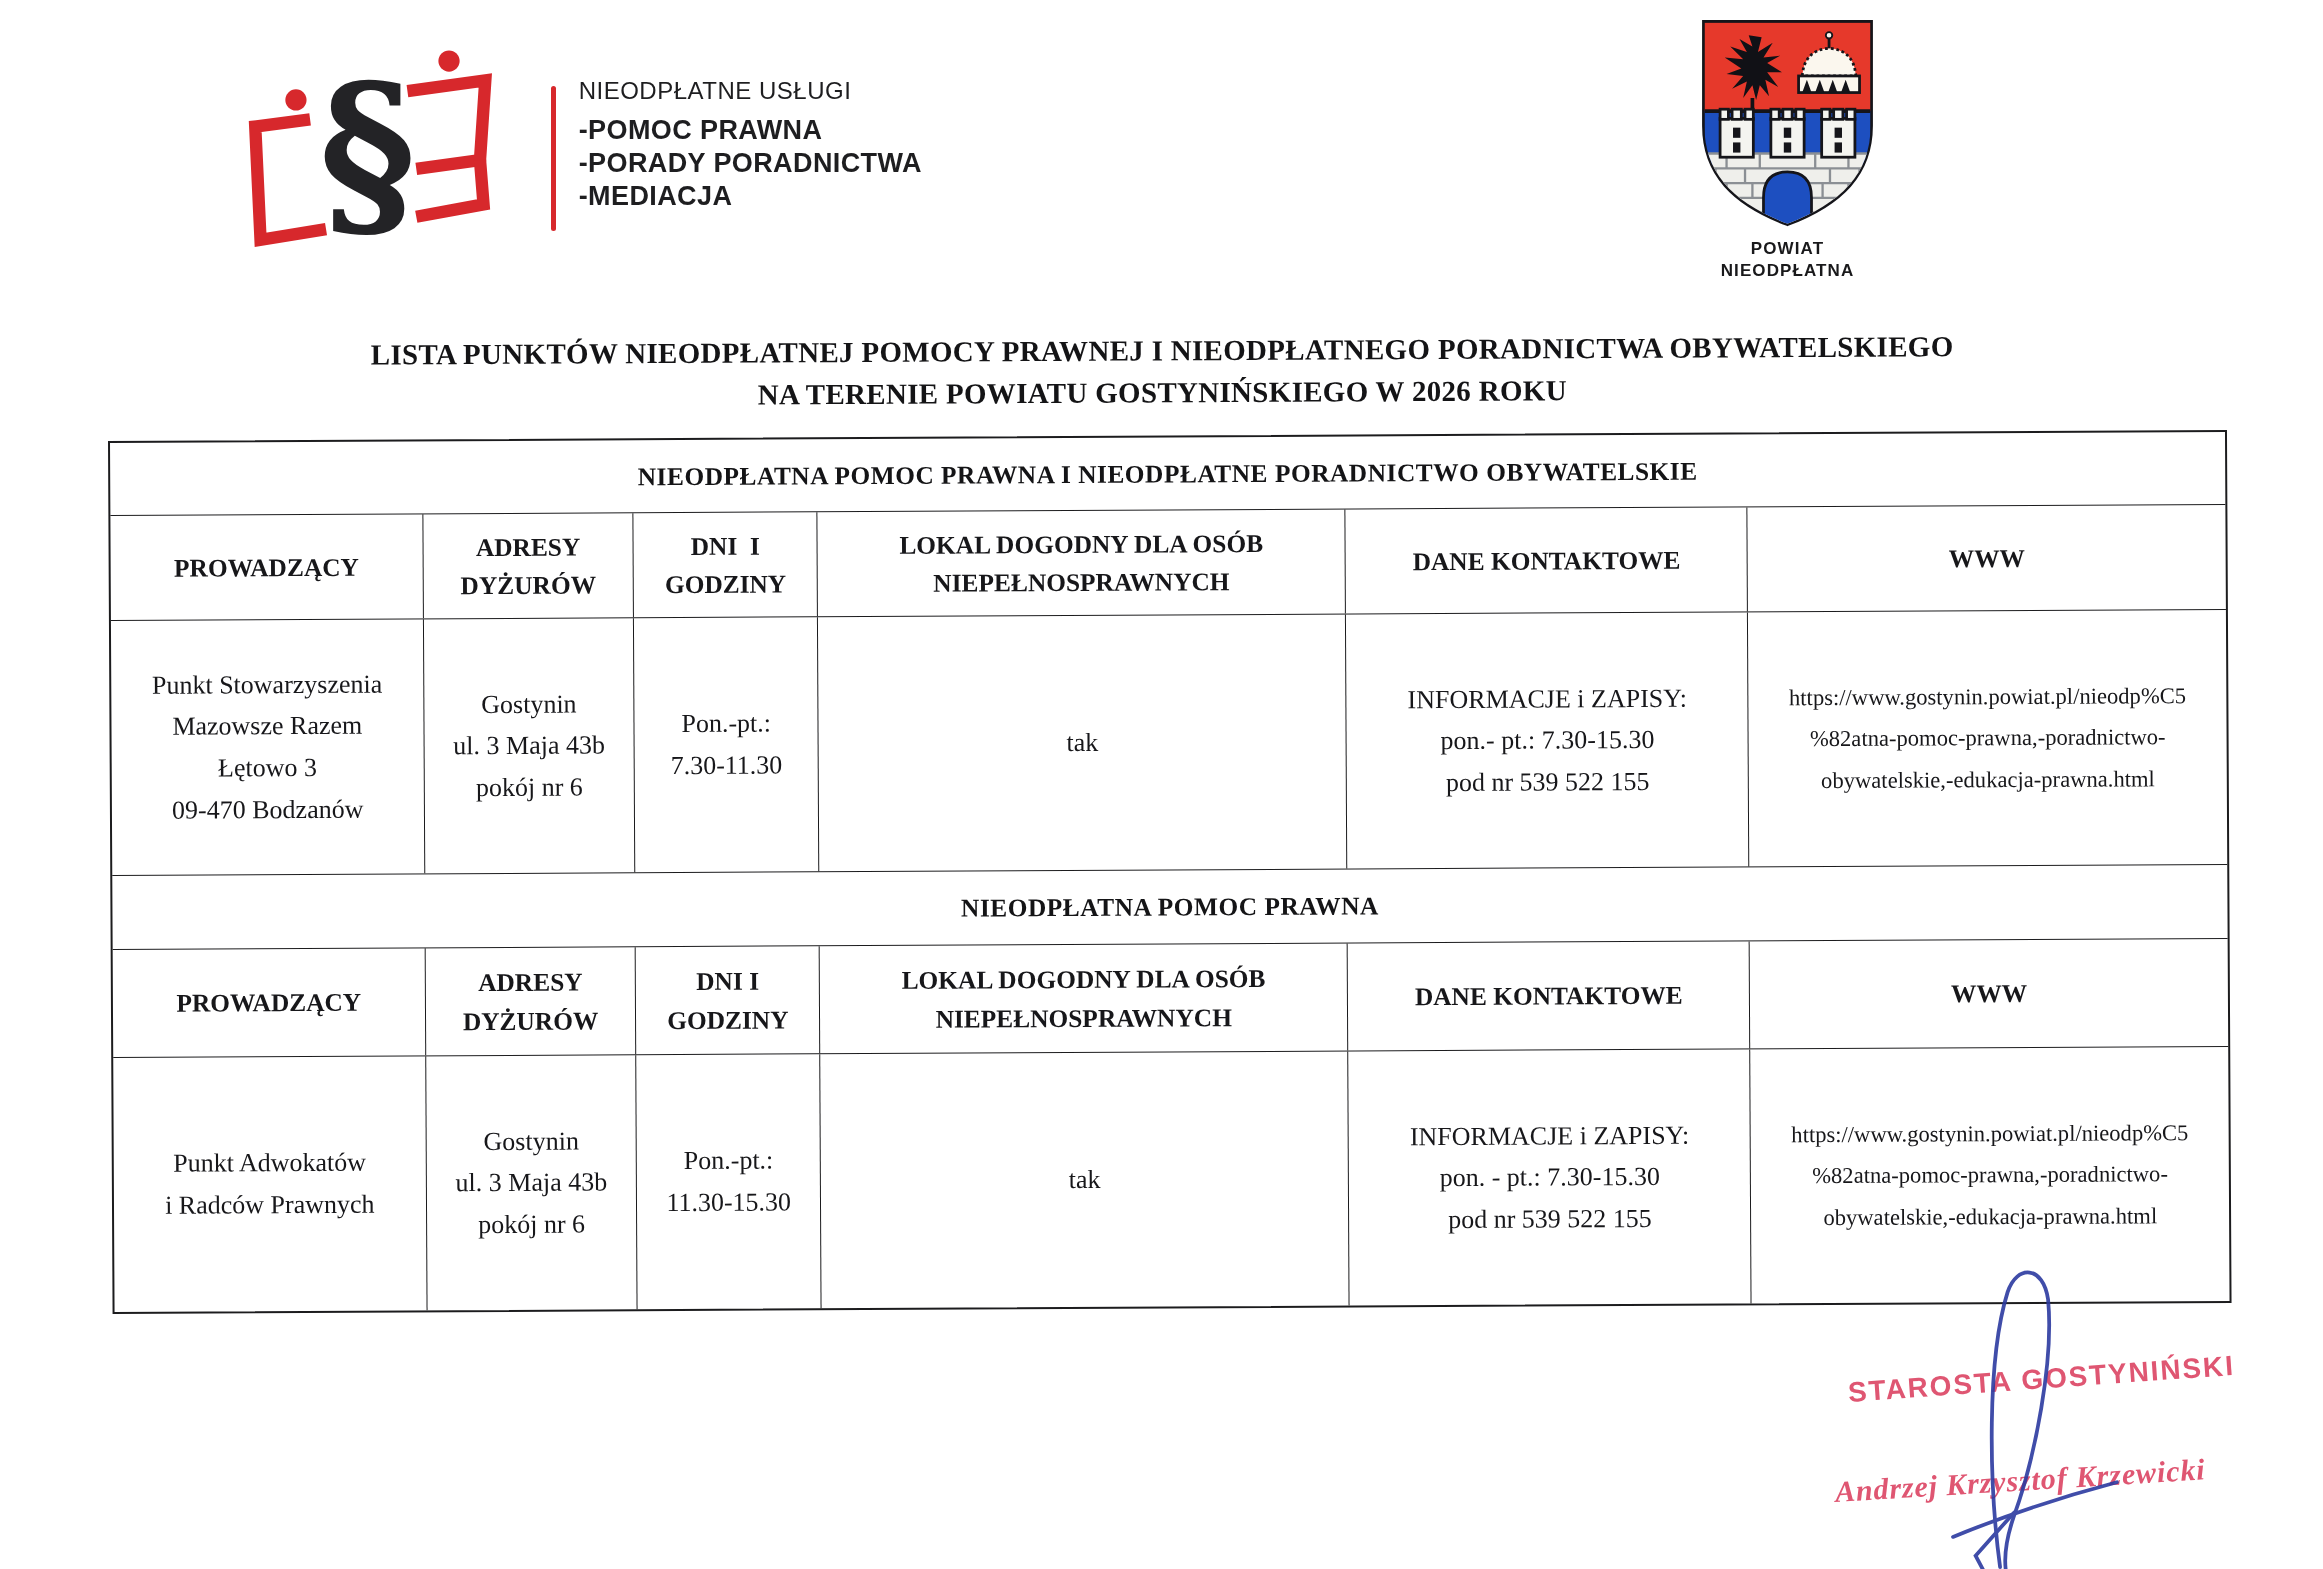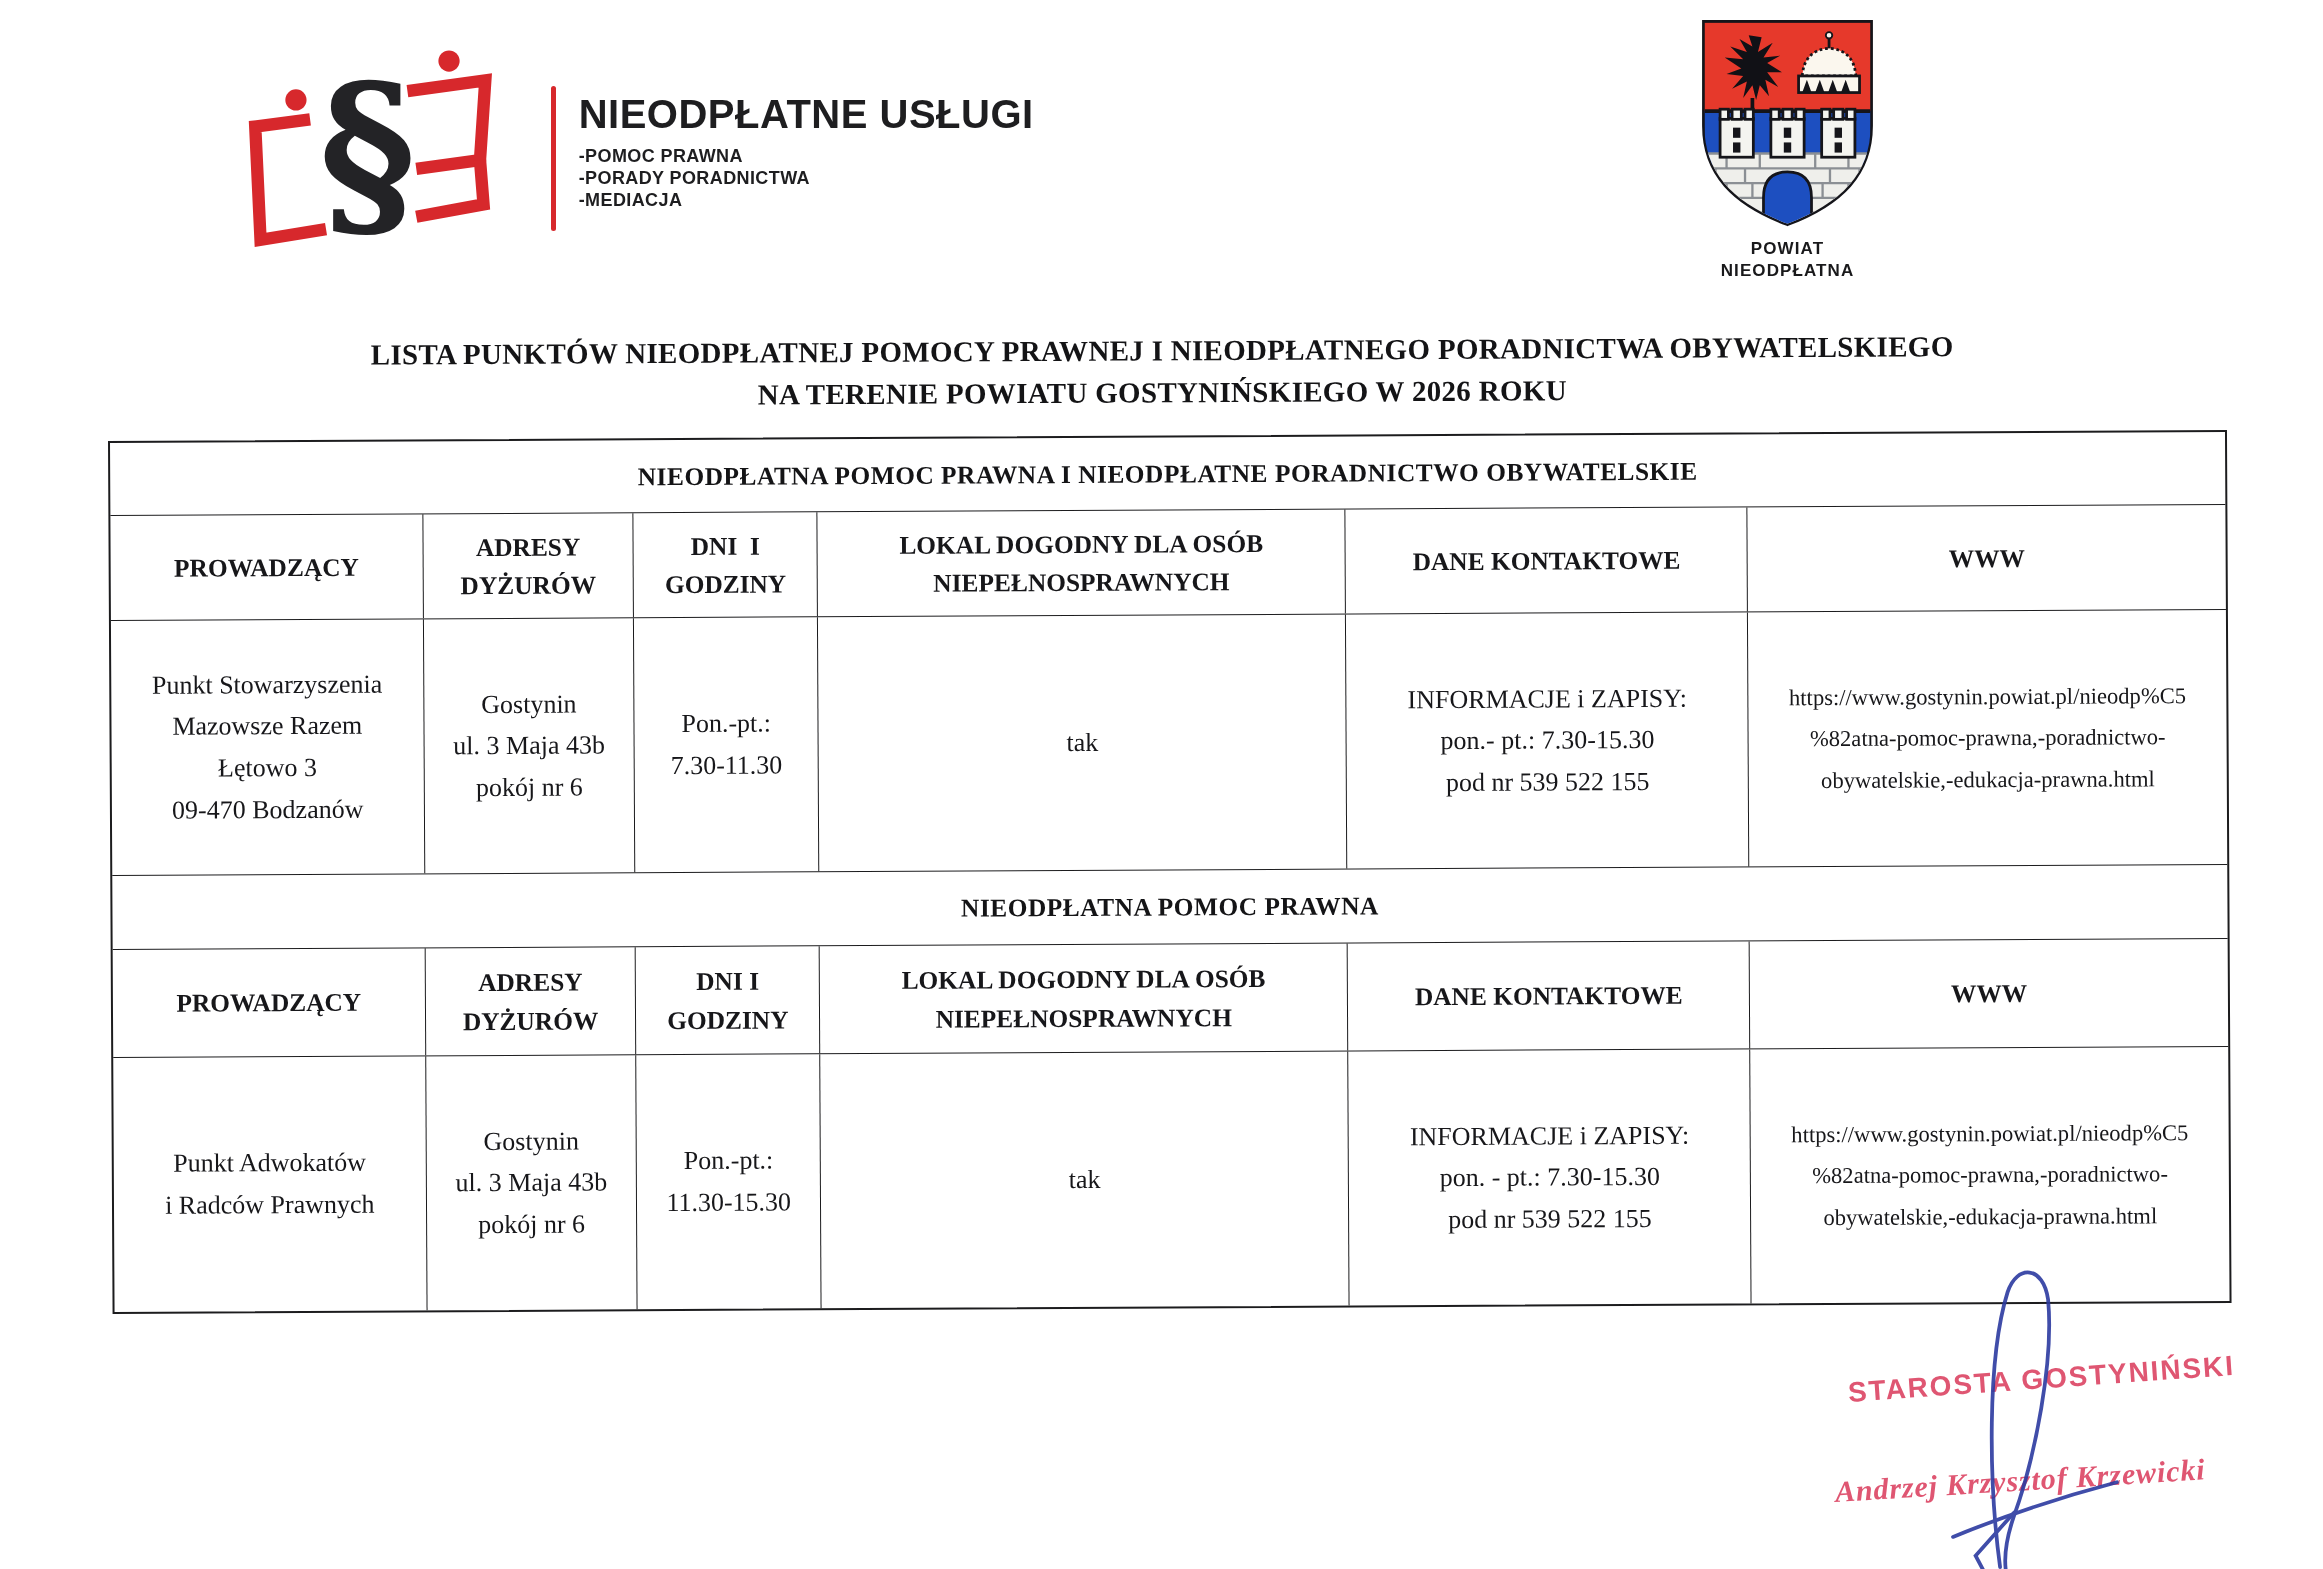--- a/index.html
+++ b/index.html
@@ -6,23 +6,23 @@
   body{
     width:2324px;height:1570px;position:relative;overflow:hidden;
     background:#ffffff;color:#1d1d1f;
     font-family:"Liberation Serif", serif;
   }
   
   .logo-block{position:absolute;left:234px;top:43px;display:flex;align-items:flex-start;}
   .logo-mark{display:block;}
   .logo-divider{width:5.6px;height:145px;background:#d7282c;margin:43px 0 0 24.5px;border-radius:2.8px;}
   .logo-text{margin-left:22.6px;padding-top:34px;font-family:"Liberation Sans",sans-serif;color:#1e1e20;}
-  .logo-title{font-size:40px;font-weight:bold;letter-spacing:0.5px;margin-top:15px;}
+  .logo-title{font-size:24px;font-weight:normal;letter-spacing:0.5px;}
   .logo-services{margin-top:9.4px;}
-  .logo-service{font-size:18px;font-weight:bold;line-height:1.22;letter-spacing:0.4px;}
+  .logo-service{font-size:27px;font-weight:bold;line-height:1.22;letter-spacing:0.4px;}
   
   .crest-block{position:absolute;left:1669px;top:15px;width:237px;text-align:center;}
   .crest-caption{margin-top:5.6px;font-family:"Liberation Sans",sans-serif;font-weight:bold;
     font-size:17px;letter-spacing:1.1px;line-height:1.3;color:#19191b;}
   
   .doc-title{position:absolute;left:0;top:333px;width:2324px;text-align:center;
     font-weight:bold;font-size:29px;line-height:42px;letter-spacing:0.3px;color:#141416;
     transform:rotate(-0.3deg);transform-origin:20% 0;}
   
   .aid-table{position:absolute;left:108px;top:441px;width:2115px;

